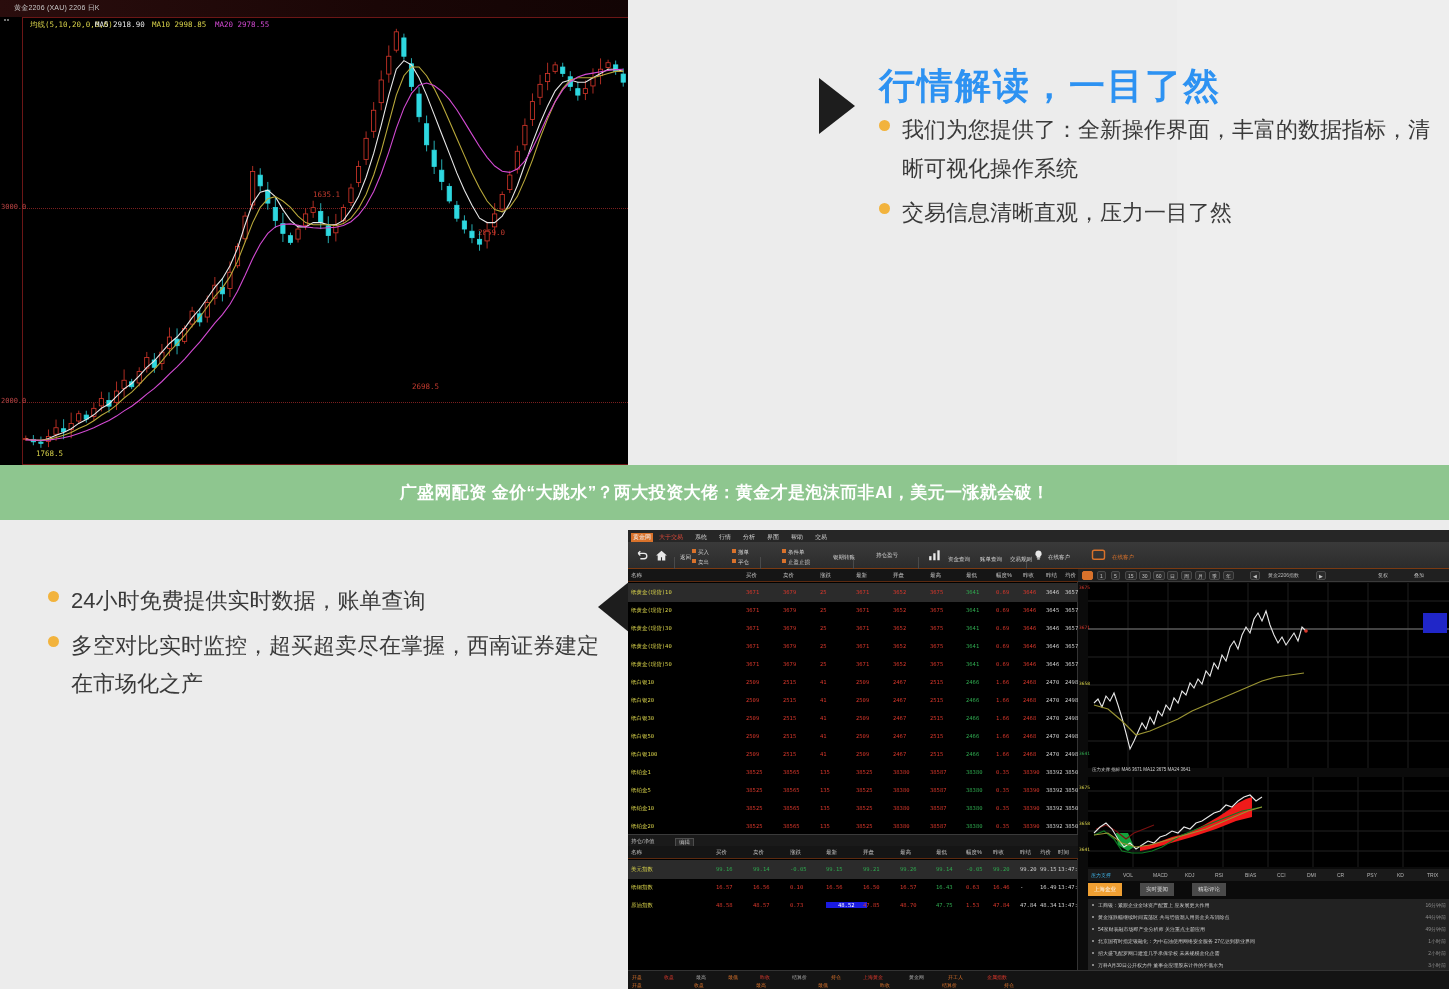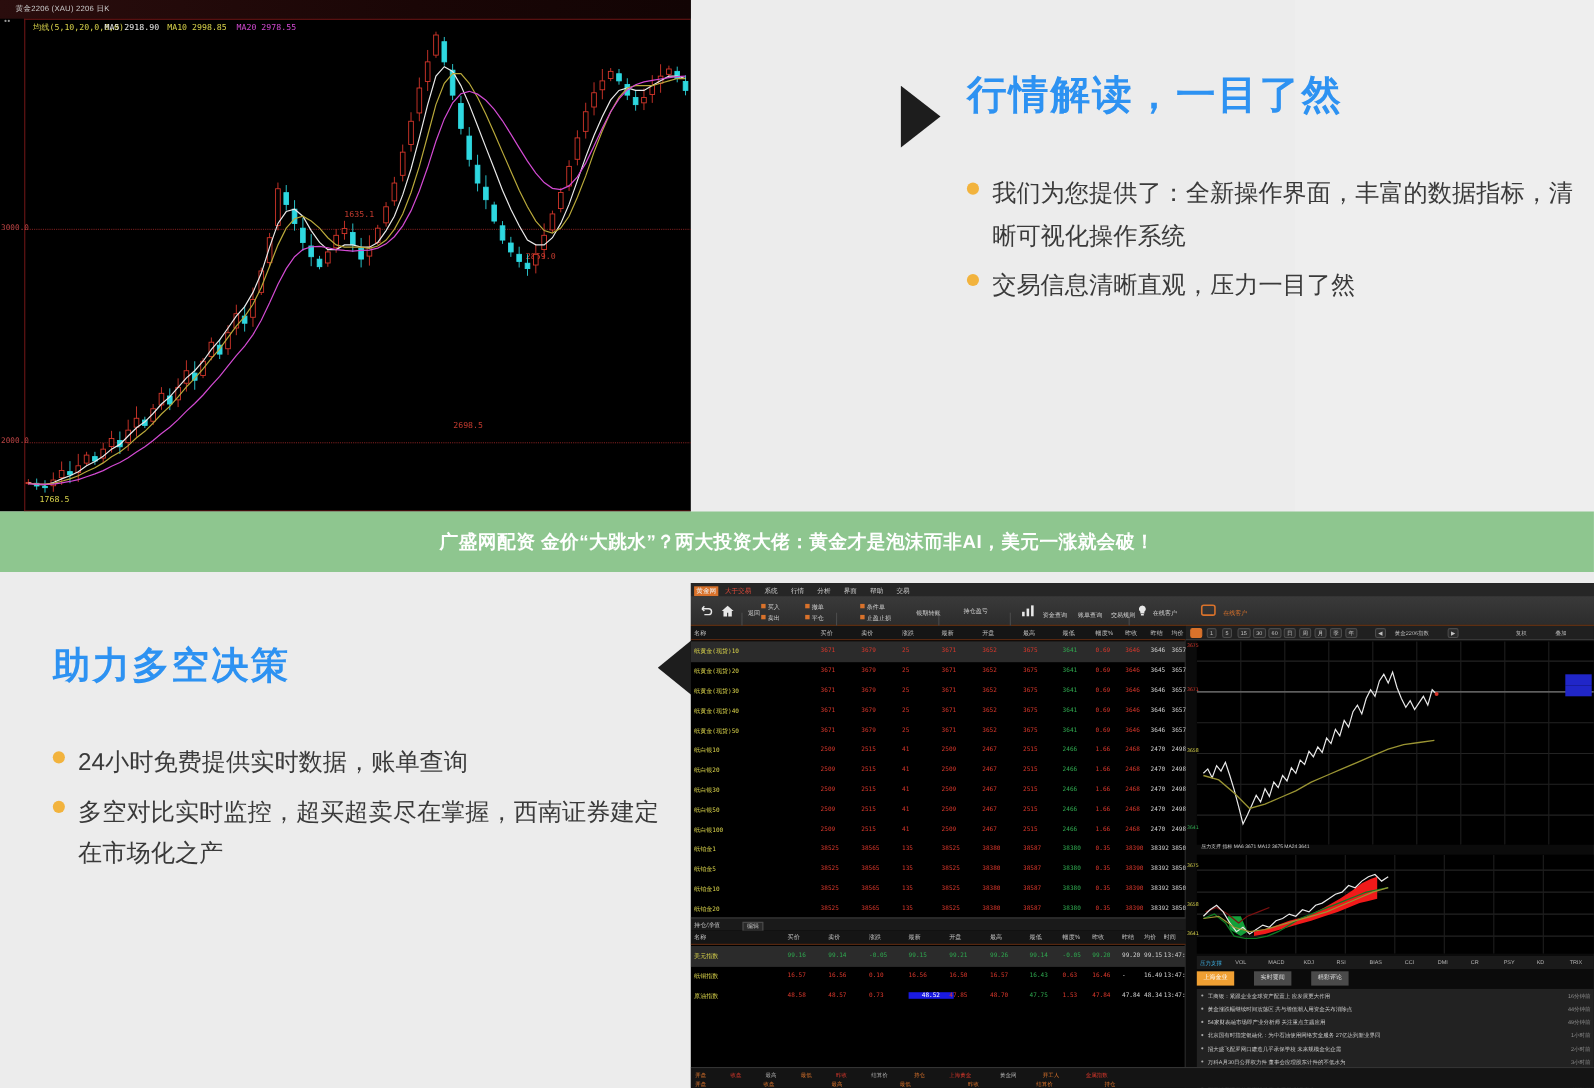--- a/index.html
+++ b/index.html
@@ -28,21 +28,21 @@
   .hgrid { position:absolute; left:22px; width:606px; height:0; border-top:1px dotted #7a1f1f; }
   .ann { position:absolute; font-size:7.5px; color:#c23b2f; font-family:"DejaVu Sans Mono",monospace; white-space:nowrap; }
 
   
   #top-arrow { position:absolute; left:819px; top:78px; width:0; height:0;
       border-top:28px solid transparent; border-bottom:28px solid transparent; border-left:36px solid #1d1d1d; }
 
   #top-copy { position:absolute; left:879px; top:62px; width:560px; }
   .headline { color:#2d92f2; font-weight:bold; letter-spacing:2px; }
   #top-headline { font-size:36px; }
-  .bullets { margin-top:46px; }
+  .bullets { }
   .bullet-row { display:flex; align-items:flex-start; margin-bottom:6px; }
   .bullet-dot { width:11px; height:11px; border-radius:50%; background:#f2b33d; flex:0 0 11px; margin-top:9px; margin-right:12px; }
   .bullet-text { font-size:22px; color:#3a3a3a; line-height:1.75; }
 
   
   #banner { position:absolute; left:0; top:465px; width:1449px; height:55px;
       background:#8ec68f; display:flex; align-items:center; justify-content:center; }
   #banner-text { color:#ffffff; font-size:17px; font-weight:bold; letter-spacing:.4px; white-space:nowrap; }
 
   
@@ -329,21 +329,20 @@
     </div>
   </div>
 </div>
 
 <div id="banner">
   <span id="banner-text">广盛网配资 金价“大跳水”？两大投资大佬：黄金才是泡沫而非AI，美元一涨就会破！</span>
 </div>
 
 <div id="bottom-section">
   <div id="bottom-copy">
-    <div class="headline" id="bottom-headline">助力多空决策</div>
     <div class="bullets">
       <div class="bullet-row">
         <span class="bullet-dot"></span>
         <span class="bullet-text">24小时免费提供实时数据，账单查询</span>
       </div>
       <div class="bullet-row">
         <span class="bullet-dot"></span>
         <span class="bullet-text">多空对比实时监控，超买超卖尽在掌握，西南证券建定在市场化之产</span>
       </div>
     </div>

